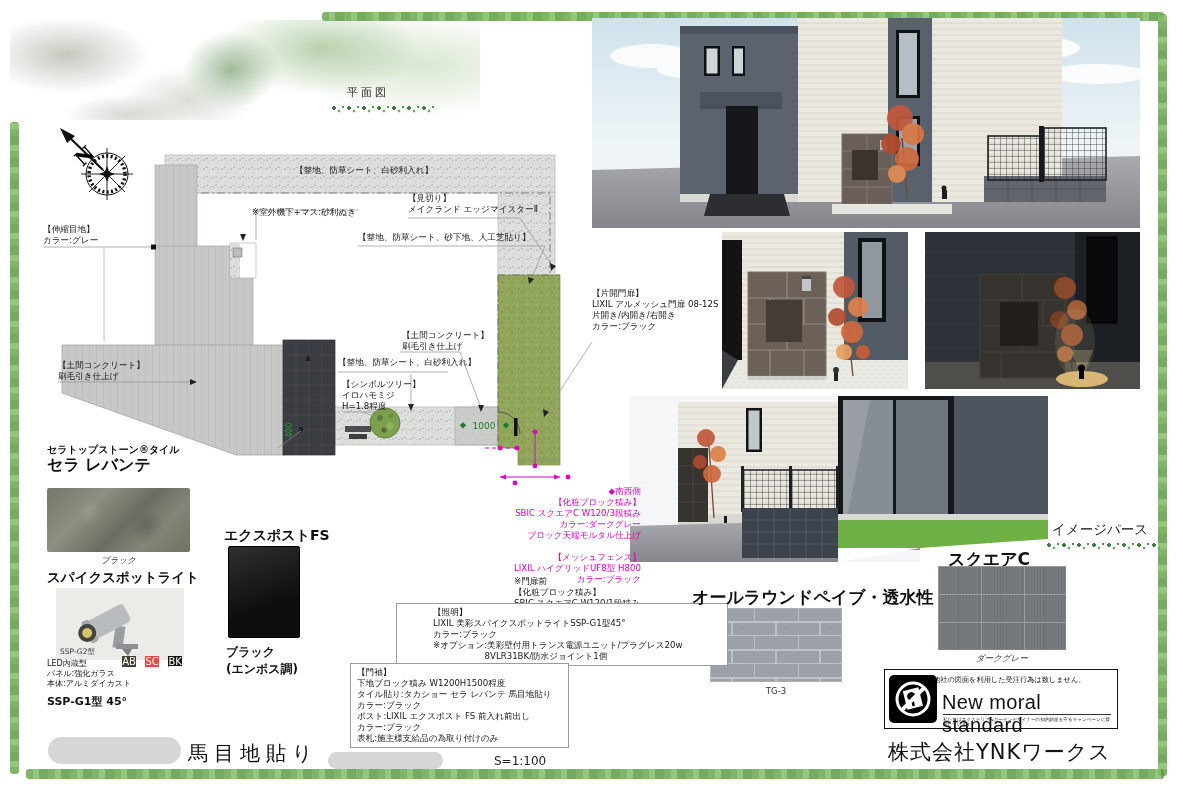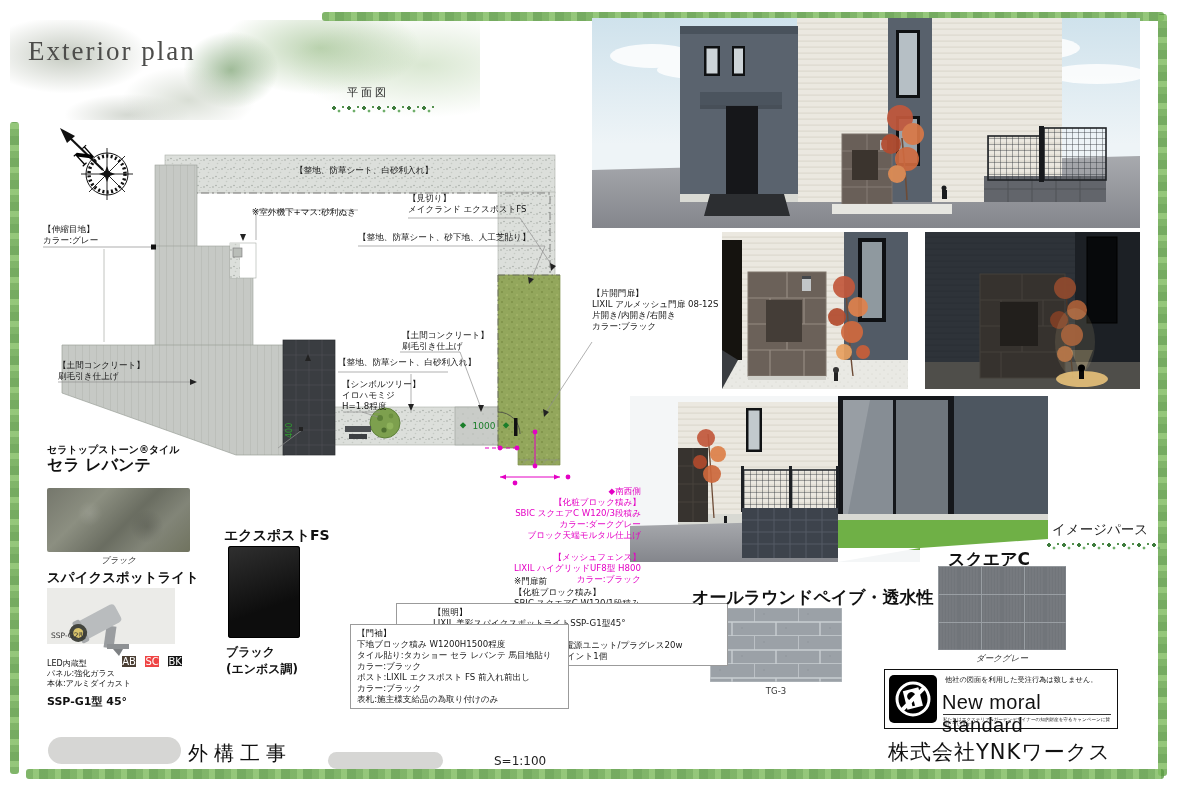--- a/index.html
+++ b/index.html
@@ -31,35 +31,35 @@
   .ann.mag{color:#e400c4;text-align:right;}
   .boxed{border:1px solid #9b9b9b;background:#fff;padding:3px 6px;}
   .hd{position:absolute;font-weight:bold;color:#111;z-index:6;}
   .cap{position:absolute;font-size:8.5px;color:#333;z-index:6;text-align:center;}
   .chip{display:inline-block;width:14px;height:11px;font-size:10px;line-height:11px;text-align:center;
         color:#fff;margin-right:4px;vertical-align:top;}
   .blob{position:absolute;background:#d6d6d4;border-radius:999px;z-index:6;}
   .img{position:absolute;z-index:5;}
   .moral{position:absolute;left:884px;top:669px;width:232px;height:58px;border:1.4px solid #111;
          background:#fff;z-index:7;}
-  .moral .cap-top{position:absolute;left:60px;top:5px;font-size:7.2px;color:#111;}
+  .moral .cap-top{position:absolute;left:48px;top:5px;font-size:7.2px;color:#111;}
   .moral .big{position:absolute;left:57px;top:15px;font-size:20px;letter-spacing:.4px;color:#111;
               font-family:"Liberation Sans",sans-serif;margin-top:6px;}
   .moral .sub{position:absolute;left:58px;top:44px;width:168px;font-size:4.6px;color:#222;
               border-top:1px solid #333;padding-top:1.5px;}
   .notes{position:absolute;left:617px;top:714px;font-size:8.2px;line-height:1.25;white-space:pre-line;z-index:6;}
   .company{position:absolute;left:888px;top:738px;font-size:21px;letter-spacing:1px;color:#111;z-index:7;}
   .tile-sample{position:absolute;left:47px;top:488px;width:143px;height:64px;border-radius:2px;z-index:5;
     background:linear-gradient(135deg,#75776c 0%,#8c8f81 30%,#6a6d61 55%,#828578 75%,#70735f 100%);}
   .tile-sample::after{content:"";position:absolute;inset:0;background:
     radial-gradient(circle 18px at 30% 40%,rgba(255,255,255,.10),transparent 70%),
     radial-gradient(circle 24px at 70% 60%,rgba(0,0,0,.14),transparent 70%);}
   .postbox{position:absolute;left:228px;top:546px;width:72px;height:92px;border-radius:3px;z-index:5;
     background:linear-gradient(160deg,#303030,#0d0d0d 65%);box-shadow:inset 0 0 0 1px #000;}
-  .spot-photo{position:absolute;left:47px;top:588px;width:128px;height:56px;background:#ebebe8;z-index:5;}
+  .spot-photo{position:absolute;left:56px;top:588px;width:128px;height:72px;background:#ebebe8;z-index:5;}
   .spot-photo .mlbl{position:absolute;left:4px;bottom:3px;font-size:7.5px;color:#333;}
   .pre{white-space:pre-line;}
 </style>
 </head>
 <body>
 
 <div class="page">
 
   <svg width="0" height="0" style="position:absolute" aria-hidden="true">
     <defs>
@@ -124,21 +124,20 @@
       </linearGradient>
     </defs>
   </svg>
 
   <div class="frame" style="left:322px;top:12px;width:842px;height:9px;"></div>
   <div class="frame v" style="left:10px;top:122px;width:9px;height:652px;"></div>
   <div class="frame v" style="left:1158px;top:14px;width:9px;height:762px;"></div>
   <div class="frame" style="left:26px;top:769px;width:1138px;height:10px;"></div>
 
   <div class="wc"></div>
-  <div class="title">Exterior plan</div>
 
   <div class="lbl" style="left:347px;top:85px;font-size:11px;letter-spacing:3px;">平面図</div>
   <div class="garland" style="left:330px;top:103px;width:105px;"></div>
 
   <svg class="abs" style="left:55px;top:126px;z-index:5" width="100" height="82" viewBox="0 0 100 82">
     <line x1="48" y1="44" x2="12" y2="9" stroke="#111" stroke-width="2.2"></line>
     <polygon points="5,2 20,10 12,17" fill="#111"></polygon>
     <text x="20" y="38" font-size="20" font-weight="bold" font-family="DejaVu Serif,serif" transform="rotate(-42 28,30)">N</text>
     <circle cx="52" cy="48" r="21" fill="none" stroke="#111" stroke-width="1"></circle>
     <circle cx="52" cy="48" r="18" fill="none" stroke="#111" stroke-width="3.5" stroke-dasharray="2 2.4"></circle>
@@ -239,21 +238,21 @@
       <circle cx="495" cy="302" r="2.4" stroke="none"></circle>
         <circle cx="495" cy="336" r="2.4" stroke="none"></circle>
       <circle cx="475" cy="353" r="2.4" stroke="none"></circle>
         <circle cx="528" cy="347" r="2.4" stroke="none"></circle>
     </g>
   </svg>
 
   <div class="ann" style="left:295px;top:165px;">【整地、防草シート、白砂利入れ】</div>
   <div class="ann" style="left:252px;top:207px;">※室外機下+マス:砂利ぬき</div>
   <div class="ann" style="left:408px;top:193px;">【見切り】
-メイクランド エクスポストFS</div>
+メイクランド エッジマイスターⅡ</div>
   <div class="ann" style="left:358px;top:232px;">【整地、防草シート、砂下地、人工芝貼り】</div>
   <div class="ann" style="left:43px;top:224px;">【伸縮目地】
 カラー:グレー</div>
   <div class="ann" style="left:58px;top:360px;">【土間コンクリート】
 刷毛引き仕上げ</div>
   <div class="ann" style="left:402px;top:330px;">【土間コンクリート】
 刷毛引き仕上げ</div>
   <div class="ann" style="left:338px;top:357px;">【整地、防草シート、白砂利入れ】</div>
   <div class="ann" style="left:342px;top:379px;">【シンボルツリー】
 イロハモミジ
@@ -274,21 +273,21 @@
   <div class="ann" style="left:514px;top:576px;">※門扉前
 【化粧ブロック積み】
 SBIC スクエアC W120/1段積み
 カラー:ダークグレー
 ブロック天端モルタル仕上げ</div>
   <div class="ann boxed" style="left:396px;top:603px;width:288px;padding-left:36px;">【照明】
 LIXIL 美彩スパイクスポットライトSSP-G1型45°
 カラー:ブラック
 ※オプション:美彩壁付用トランス電源ユニット/プラグレス20w
 　　　　　　8VLR31BK/防水ジョイント1個</div>
-  <div class="ann boxed" style="left:350px;top:624px;width:205px;">【門袖】
+  <div class="ann boxed" style="left:350px;top:663px;width:205px;">【門袖】
 下地ブロック積み W1200H1500程度
 タイル貼り:タカショー セラ レバンテ 馬目地貼り
 カラー:ブラック
 ポスト:LIXIL エクスポスト FS 前入れ前出し
 カラー:ブラック
 表札:施主様支給品の為取り付けのみ</div>
 
   <svg class="img" style="left:592px;top:18px;" width="548" height="210" viewBox="0 0 548 210">
     <rect width="548" height="210" fill="url(#gradSky)"></rect>
     <g fill="#fff" opacity=".85">
@@ -483,17 +482,17 @@
       <rect x="8" y="22" width="32" height="4" fill="#fff" transform="rotate(-45 24 24)"></rect>
     </svg>
     <div class="cap-top">他社の図面を利用した受注行為は致しません。</div>
     <div class="big">New moral standard</div>
     <div class="sub">私たちはエクステリア&amp;ガーデンデザイナーの知的財産を守るキャンペーンに賛同しています。</div>
   </div>
 
   <div class="company">株式会社YNKワークス</div>
 
   <div class="blob" style="left:48px;top:737px;width:133px;height:27px;"></div>
-  <div class="hd" style="left:188px;top:740px;font-size:20px;font-weight:normal;letter-spacing:6px;">外構工事</div>
+  <div class="hd" style="left:188px;top:740px;font-size:20px;font-weight:normal;letter-spacing:6px;">馬目地貼り</div>
   <div class="blob" style="left:328px;top:752px;width:115px;height:17px;"></div>
   <div class="lbl" style="left:494px;top:754px;font-size:12px;z-index:6;">S=1:100</div>
 
 </div>
 
 </body></html>

